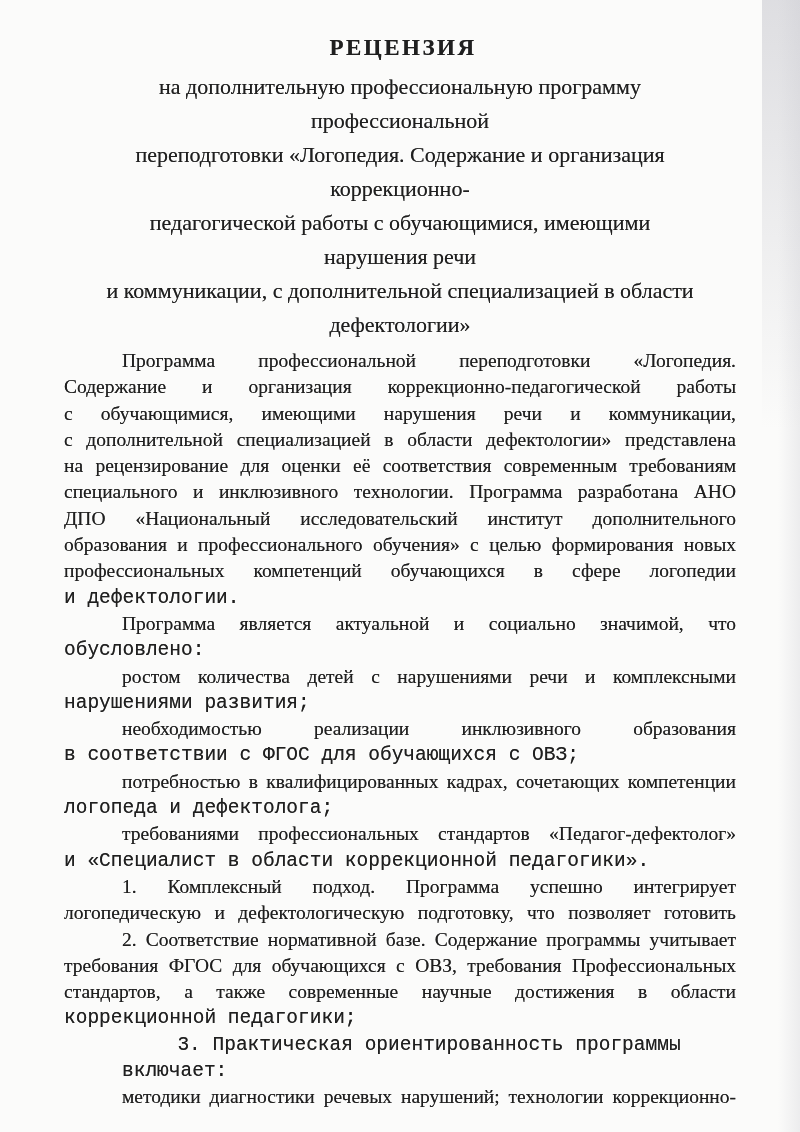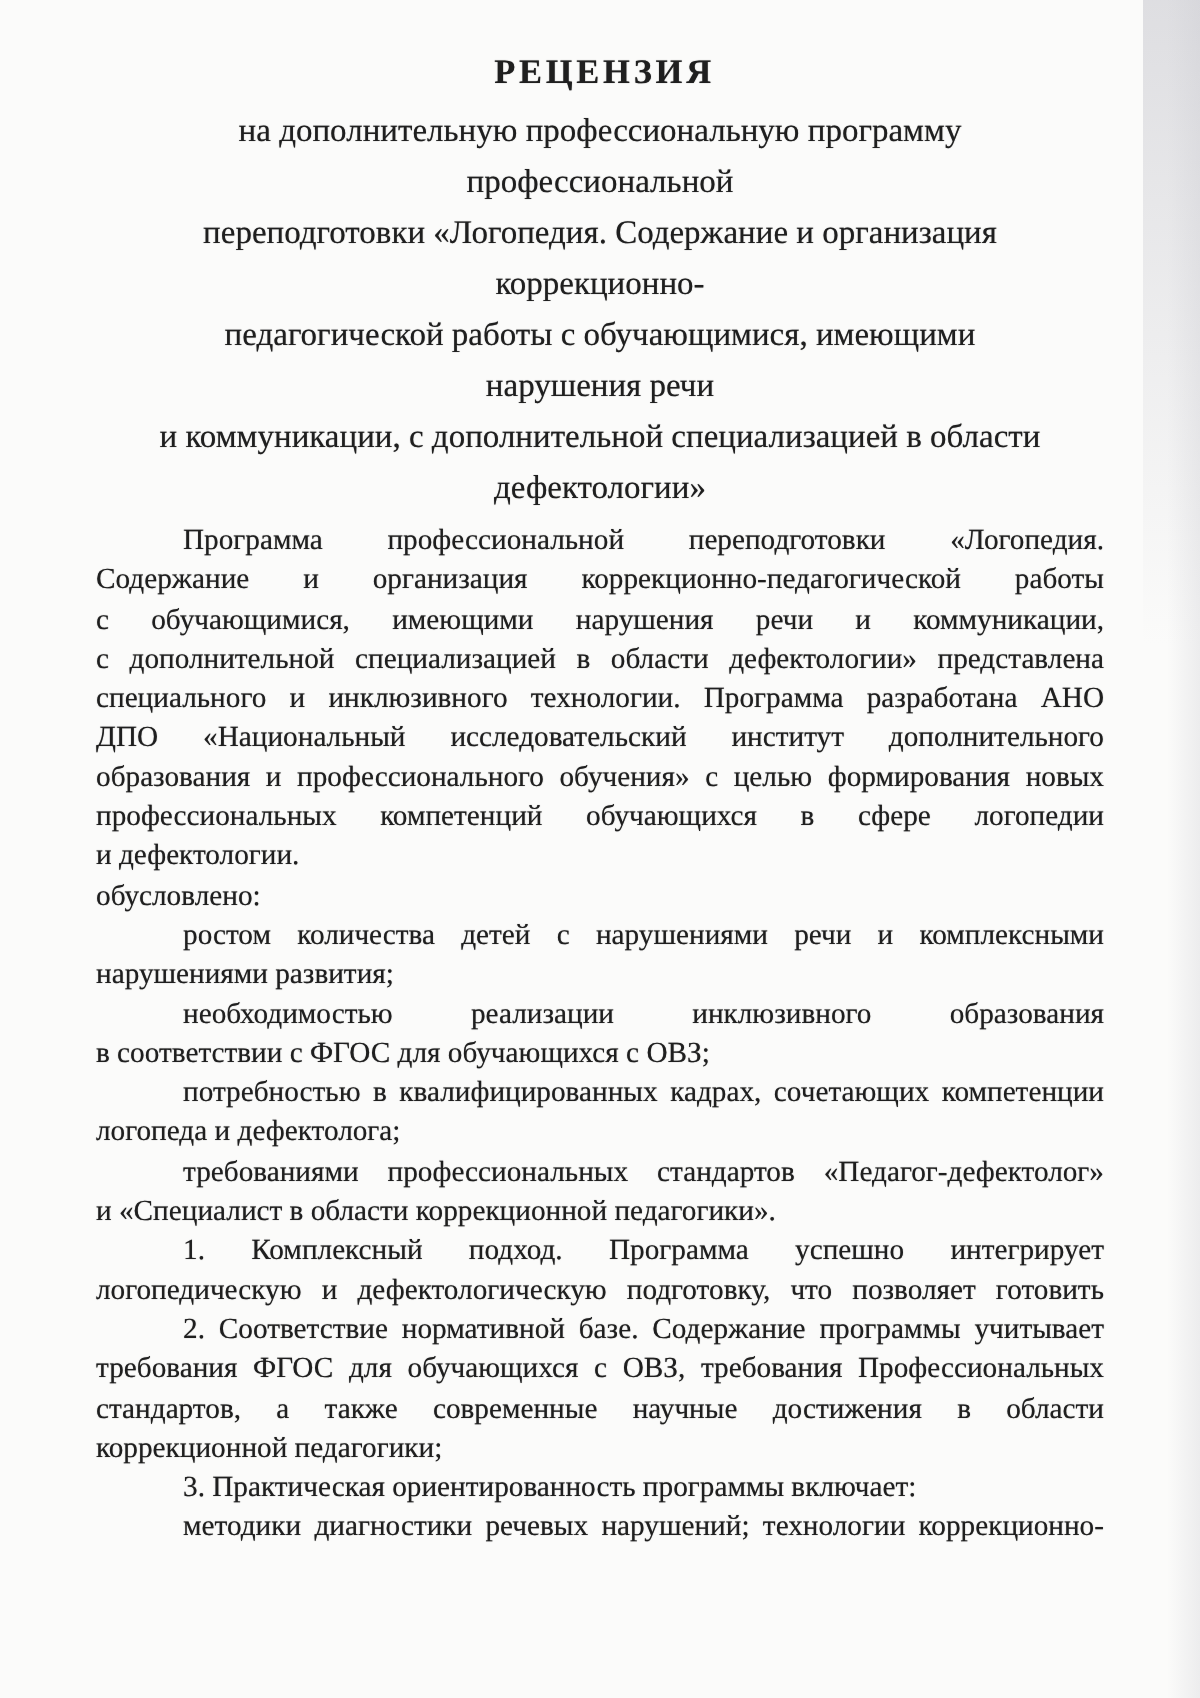--- a/index.html
+++ b/index.html
@@ -56,22 +56,23 @@
   }
   .para { margin: 0; }
   .ln {
     font-size: 19.5px;
     line-height: 26.3px;
     white-space: normal;
     text-align: justify;
     text-align-last: justify;
   }
   .ln.l {
-    text-align: left;
+    text-align: center;
     text-align-last: left;
+    font-family: Liberation Mono, monospace;
   }
   .ln.ind { padding-left: 58px; }
 </style>
 </head>
 <body>
 
 <div class="page">
   <div class="edge-shade-right"></div>
   <div class="edge-shade-right-faint"></div>
 
@@ -87,28 +88,30 @@
       <div class="sub-line">дефектологии»</div>
     </div>
 
     <div class="body">
 
       <div class="para">
         <div class="ln j ind">Программа профессиональной переподготовки «Логопедия.</div>
         <div class="ln j">Содержание и организация коррекционно-педагогической работы</div>
         <div class="ln j">с обучающимися, имеющими нарушения речи и коммуникации,</div>
         <div class="ln j">с дополнительной специализацией в области дефектологии» представлена</div>
+        <div class="ln j">на рецензирование для оценки её соответствия современным требованиям</div>
         <div class="ln j">специального и инклюзивного технологии. Программа разработана АНО</div>
         <div class="ln j">ДПО «Национальный исследовательский институт дополнительного</div>
         <div class="ln j">образования и профессионального обучения» с целью формирования новых</div>
         <div class="ln j">профессиональных компетенций обучающихся в сфере логопедии</div>
         <div class="ln l">и дефектологии.</div>
       </div>
 
       <div class="para">
+        <div class="ln j ind">Программа является актуальной и социально значимой, что</div>
         <div class="ln l">обусловлено:</div>
       </div>
 
       <div class="para">
         <div class="ln j ind">ростом количества детей с нарушениями речи и комплексными</div>
         <div class="ln l">нарушениями развития;</div>
       </div>
 
       <div class="para">
         <div class="ln j ind">необходимостью реализации инклюзивного образования</div>

